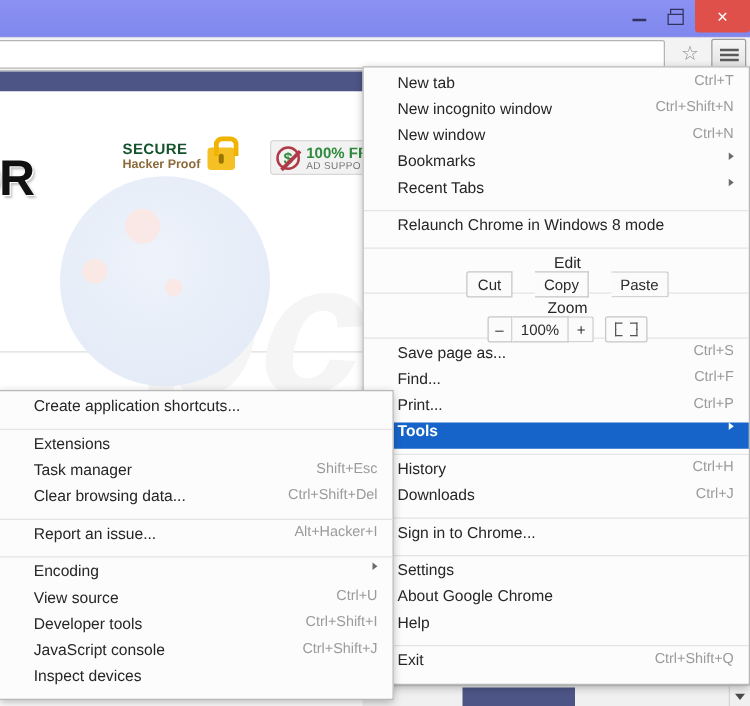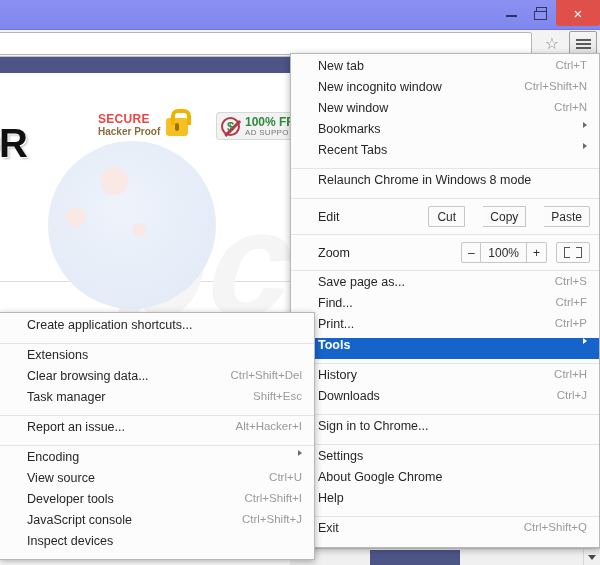--- a/index.html
+++ b/index.html
@@ -66,21 +66,21 @@
   .logo .l2 { font-size:40px; color:#111; letter-spacing:-2px;
               text-shadow: 1px 1px 0 #fff, 2px 2px 2px rgba(0,0,0,.25); }
 
   .blue-orb {
     position:absolute; left:48px; top:84px; width:168px; height:168px; border-radius:50%;
     background:radial-gradient(circle at 45% 40%, #eef3fb 0%, #e6edf8 60%, #e1e9f5 100%);
   }
   .orb-dot { position:absolute; border-radius:50%; background:#fbe6e0; opacity:.85; }
 
   .badge-secure { position:absolute; left:98px; top:55px; width:100px; }
-  .badge-secure .t1 { font-size:12px; font-weight:bold; color:#ef4444; letter-spacing:.3px; }
+  .badge-secure .t1 { font-size:12px; font-weight:bold; color:#14532d; letter-spacing:.3px; }
   .badge-secure .t2 { font-size:10px; font-weight:bold; color:#8c6a3a; }
   .lock {
     position:absolute; left:68px; top:6px; width:22px; height:18px;
     background:#f5c024; border-radius:3px;
   }
   .lock:before{ content:""; position:absolute; left:5px; top:-9px; width:12px; height:12px;
      border:4px solid #f0b400; border-bottom:none; border-radius:7px 7px 0 0; }
   .lock:after{ content:""; position:absolute; left:9px; top:5px; width:4px; height:8px;
      background:#9a7400; border-radius:2px; }
 
@@ -121,21 +121,21 @@
   .mi .arrow {
     width:0;height:0;border-left:4px solid #6b6b6b;
     border-top:3.5px solid transparent;border-bottom:3.5px solid transparent;
     margin-left:8px;
   }
   .mi.selected { background:#1664c9; color:#fff; font-weight:bold; }
   .mi.selected .arrow { border-left-color:#fff; }
   .sep { height:1px; background:#e4e4e4; margin:4px 0; }
 
   
-  .row-ctl { display:flex; align-items:center; height:27px; padding:0 9px 0 27px; }
+  .row-ctl { display:flex; align-items:center; height:27px; padding:0 9px 0 27px;flex-direction:column; }
   .row-ctl .lbl { flex:1 1 auto; }
   .btn-group { display:flex;gap:18px; }
   .gbtn {
     min-width:37px; height:21px; padding:0 7px;
     background:#fbfbfb; border:1px solid #c6c6c6; border-left-width:0;
     font-size:12px; color:#2b2b2b; display:flex; align-items:center; justify-content:center;
   }
   .gbtn:first-child { border-left-width:1px; border-radius:2px 0 0 2px; }
   .gbtn:last-child  { border-radius:0 2px 2px 0; }
 
@@ -336,27 +336,27 @@
 
   <div class="menu sub-menu" id="subMenu">
       <div class="mi">
         <span class="lbl">Create application shortcuts...</span>
       </div>
       <div class="sep"></div>
       <div class="mi">
         <span class="lbl">Extensions</span>
       </div>
       <div class="mi">
+        <span class="lbl">Task manager</span>
+        <span class="accel">Shift+Esc</span>
+      </div>
+      <div class="mi">
         <span class="lbl">Clear browsing data...</span>
         <span class="accel">Ctrl+Shift+Del</span>
       </div>
-      <div class="mi">
-        <span class="lbl">Task manager</span>
-        <span class="accel">Shift+Esc</span>
-      </div>
       <div class="sep"></div>
       <div class="mi">
         <span class="lbl">Report an issue...</span>
         <span class="accel">Alt+Hacker+I</span>
       </div>
       <div class="sep"></div>
       <div class="mi">
         <span class="lbl">Encoding</span>
         <span class="arrow"></span>
       </div>

